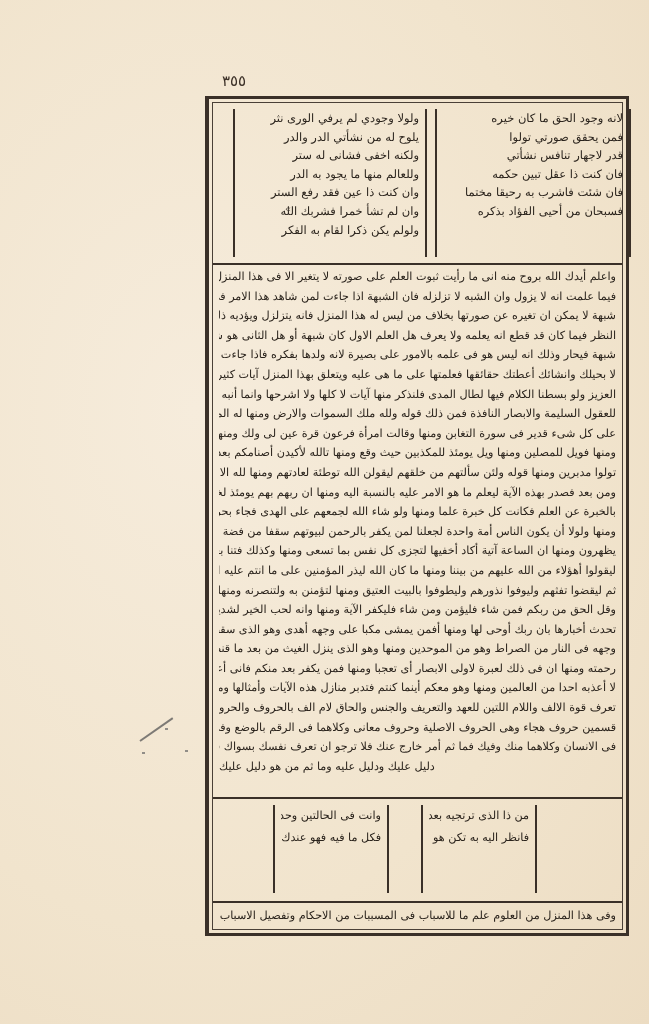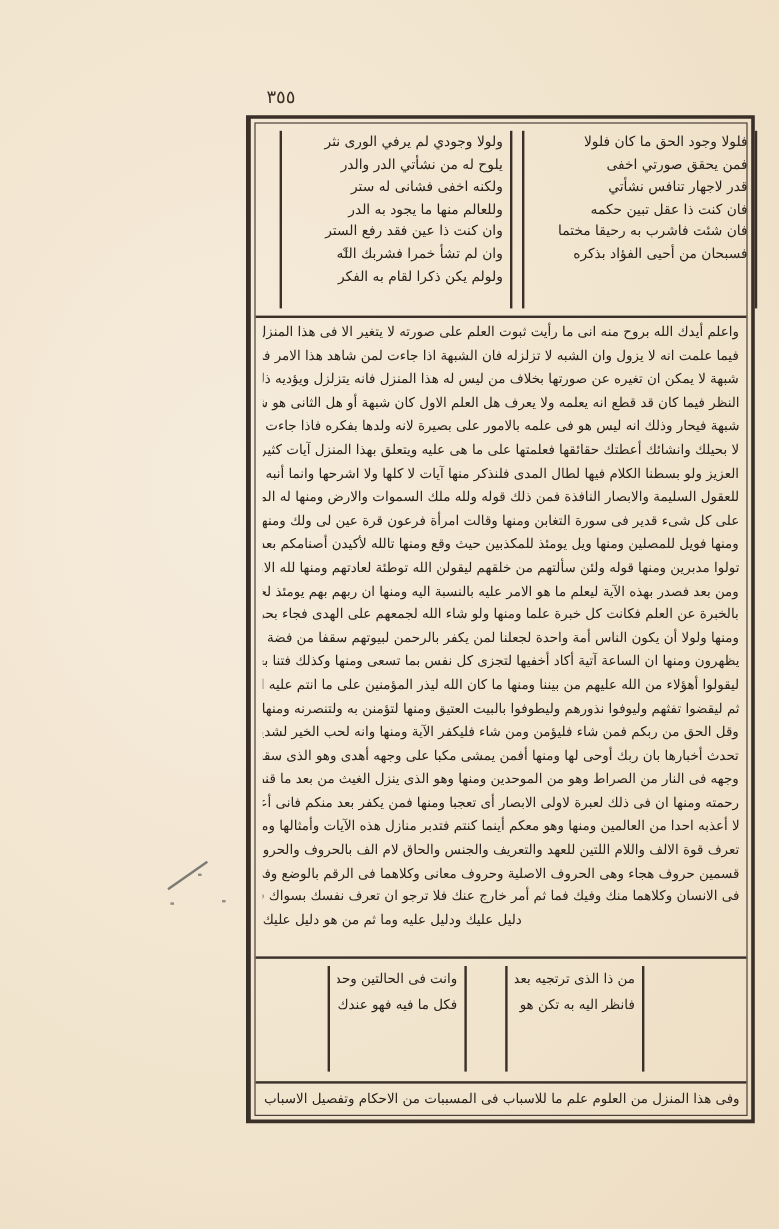--- a/index.html
+++ b/index.html
@@ -62,22 +62,22 @@
 </head>
 <body>
 
 <div class="page-number">٣٥٥</div>
 
 <div class="frame">
   <div class="frame-inner">
 
     <div class="poem-top">
       <div class="poem-col right">
-        <div class="poem-line">فلولا وجود الحق ما كان فلولا</div>
-        <div class="poem-line">فمن يحقق صورتي اخفى</div>
+        <div class="poem-line">لانه وجود الحق ما كان خيره</div>
+        <div class="poem-line">فمن يحقق صورتي تولوا</div>
         <div class="poem-line">قدر لاجهار تنافس نشأتي</div>
         <div class="poem-line">فان كنت ذا عقل تبين حكمه</div>
         <div class="poem-line">فان شئت فاشرب به رحيقا مختما</div>
         <div class="poem-line">فسبحان من أحيى الفؤاد بذكره</div>
       </div>
       <div class="poem-col left">
         <div class="poem-line">ولولا وجودي لم يرفي الورى نثر</div>
         <div class="poem-line">يلوح له من نشأتي الدر والدر</div>
         <div class="poem-line">ولكنه اخفى فشانى له ستر</div>
         <div class="poem-line">وللعالم منها ما يجود به الدر</div>

